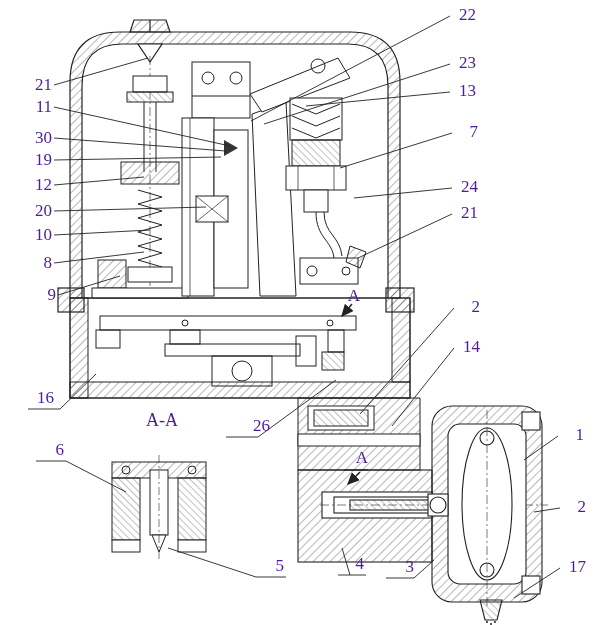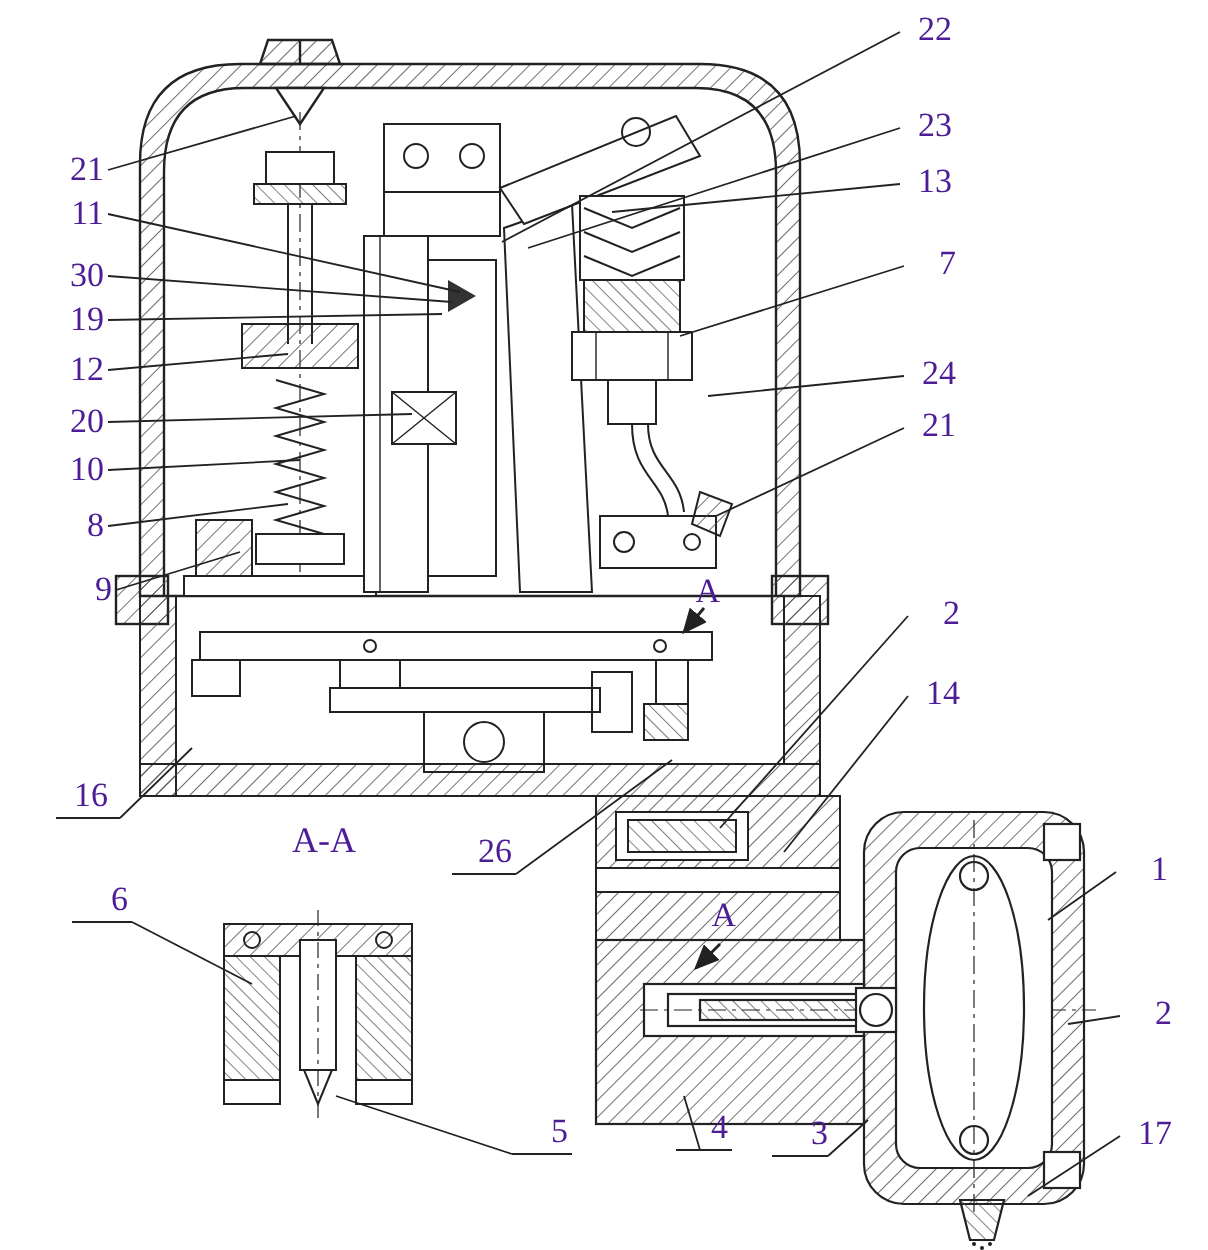--- a/index.html
+++ b/index.html
@@ -217,21 +217,21 @@
   <div class="callout" style="left:452px;top:122px">7</div>
   <div class="callout" style="left:452px;top:177px">24</div>
   <div class="callout" style="left:452px;top:203px">21</div>
   <div class="callout" style="left:454px;top:297px">2</div>
   <div class="callout" style="left:454px;top:337px">14</div>
 
   <div class="callout" style="left:558px;top:425px">1</div>
   <div class="callout" style="left:560px;top:497px">2</div>
   <div class="callout" style="left:560px;top:557px">17</div>
 
-  <div class="callout" style="left:230px;top:416px">26</div>
+  <div class="callout" style="left:244px;top:416px">26</div>
   <div class="callout" style="left:258px;top:556px">5</div>
   <div class="callout" style="left:338px;top:554px">4</div>
   <div class="callout" style="left:388px;top:557px">3</div>
 
   <div class="callout section-title u" style="left:134px;top:410px">A-A</div>
   <div class="callout" style="left:334px;top:286px">A</div>
   <div class="callout" style="left:342px;top:448px">A</div>
 
 </div>
 

